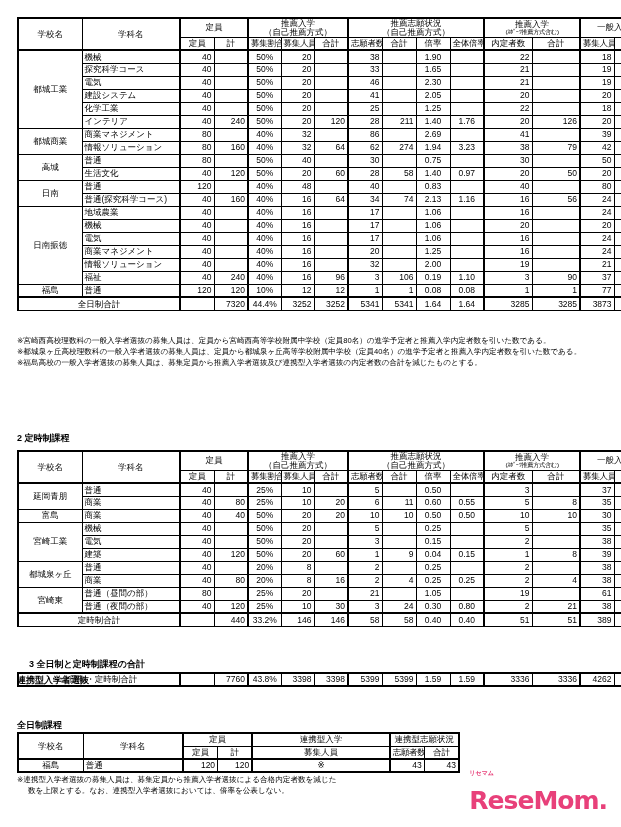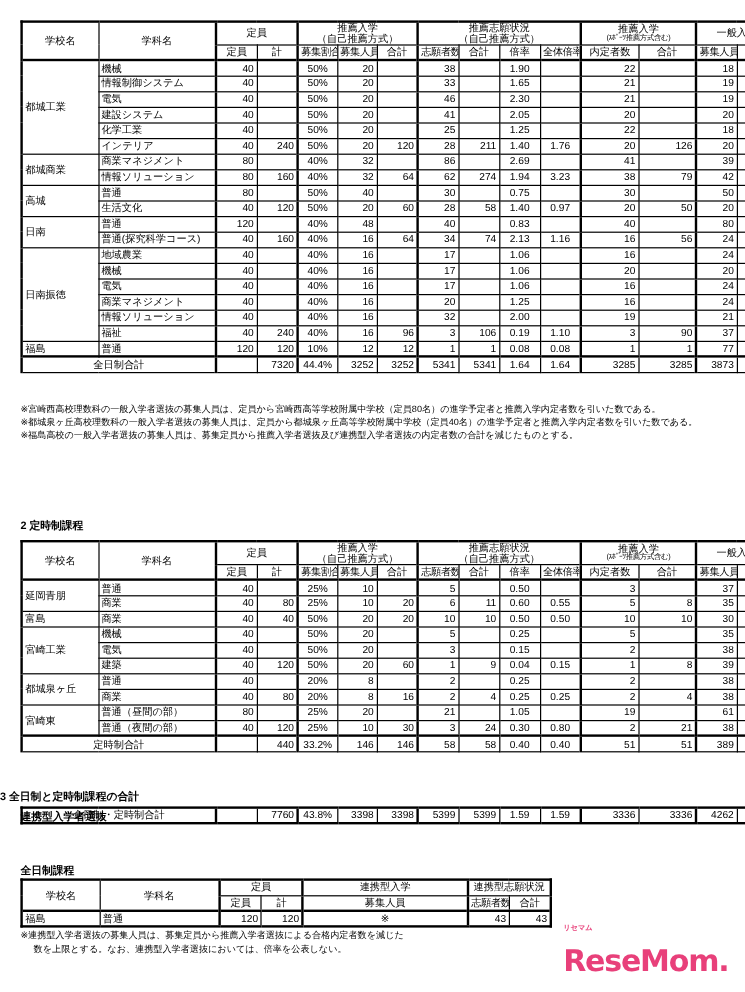--- a/index.html
+++ b/index.html
@@ -27,36 +27,36 @@
     white-space:nowrap;
   }
   .ctr{text-align:center;}
   .tiny{font-size:6.2px;letter-spacing:-0.3px;}
   .num{text-align:right;font-size:9px;}
   .hdr{text-align:center;vertical-align:middle;font-size:8.5px;}
   .thick-l{border-left:2px solid #000 !important;}
   .thick-r{border-right:2px solid #000 !important;}
   .thick-t{border-top:2px solid #000 !important;}
   .thick-b{border-bottom:2px solid #000 !important;}
-  .schoolcell{text-align:left;vertical-align:middle;font-size:9px;margin-top:29px;}
+  .schoolcell{text-align:center;vertical-align:middle;font-size:9px;margin-top:29px;}
   .deptcell{text-align:left;font-size:8.5px;}
 
   
   #t1wrap{position:absolute;left:17px;top:17px;width:588px;}
   #t1{width:588px;}
 
   .notes{position:absolute;left:17px;font-size:7.6px;line-height:1.42;}
   #notes1{top:336px;width:592px;}
 
   .seclabel{position:absolute;font-size:9px;font-weight:bold;}
   #sec2{left:17px;top:432px;}
   #t2wrap{position:absolute;left:17px;top:450px;width:588px;}
   #t2{width:588px;}
 
-  #sec3{left:0;top:658px;}
+  #sec3{left:29px;top:658px;}
   #t3wrap{position:absolute;left:17px;top:672px;width:588px;}
   #t3{width:588px;}
 
   #sec4a{left:17px;top:674px;}
   #sec4b{left:17px;top:719px;font-weight:bold;}
   #t4wrap{position:absolute;left:17px;top:732px;width:443px;}
   #t4{width:443px;}
 
   #notes2{top:775px;width:560px;}
   #notes2 .ind{padding-left:11px;}
@@ -143,21 +143,21 @@
             <td class="num thick-l thick-t">38</td>
             <td class="num thick-t"></td>
             <td class="ctr thick-t">1.90</td>
             <td class="ctr thick-t"></td>
             <td class="num thick-l thick-t">22</td>
             <td class="num thick-t"></td>
             <td class="num thick-l thick-t">18</td>
             <td class="num thick-r thick-t"></td>
           </tr>
           <tr>
-            <td class="deptcell">情報制御システム</td>
+            <td class="deptcell">探究科学コース</td>
             <td class="num thick-l">40</td>
             <td class="num"></td>
             <td class="ctr thick-l">50%</td>
             <td class="num">20</td>
             <td class="num"></td>
             <td class="num thick-l">33</td>
             <td class="num"></td>
             <td class="ctr">1.65</td>
             <td class="ctr"></td>
             <td class="num thick-l">21</td>

